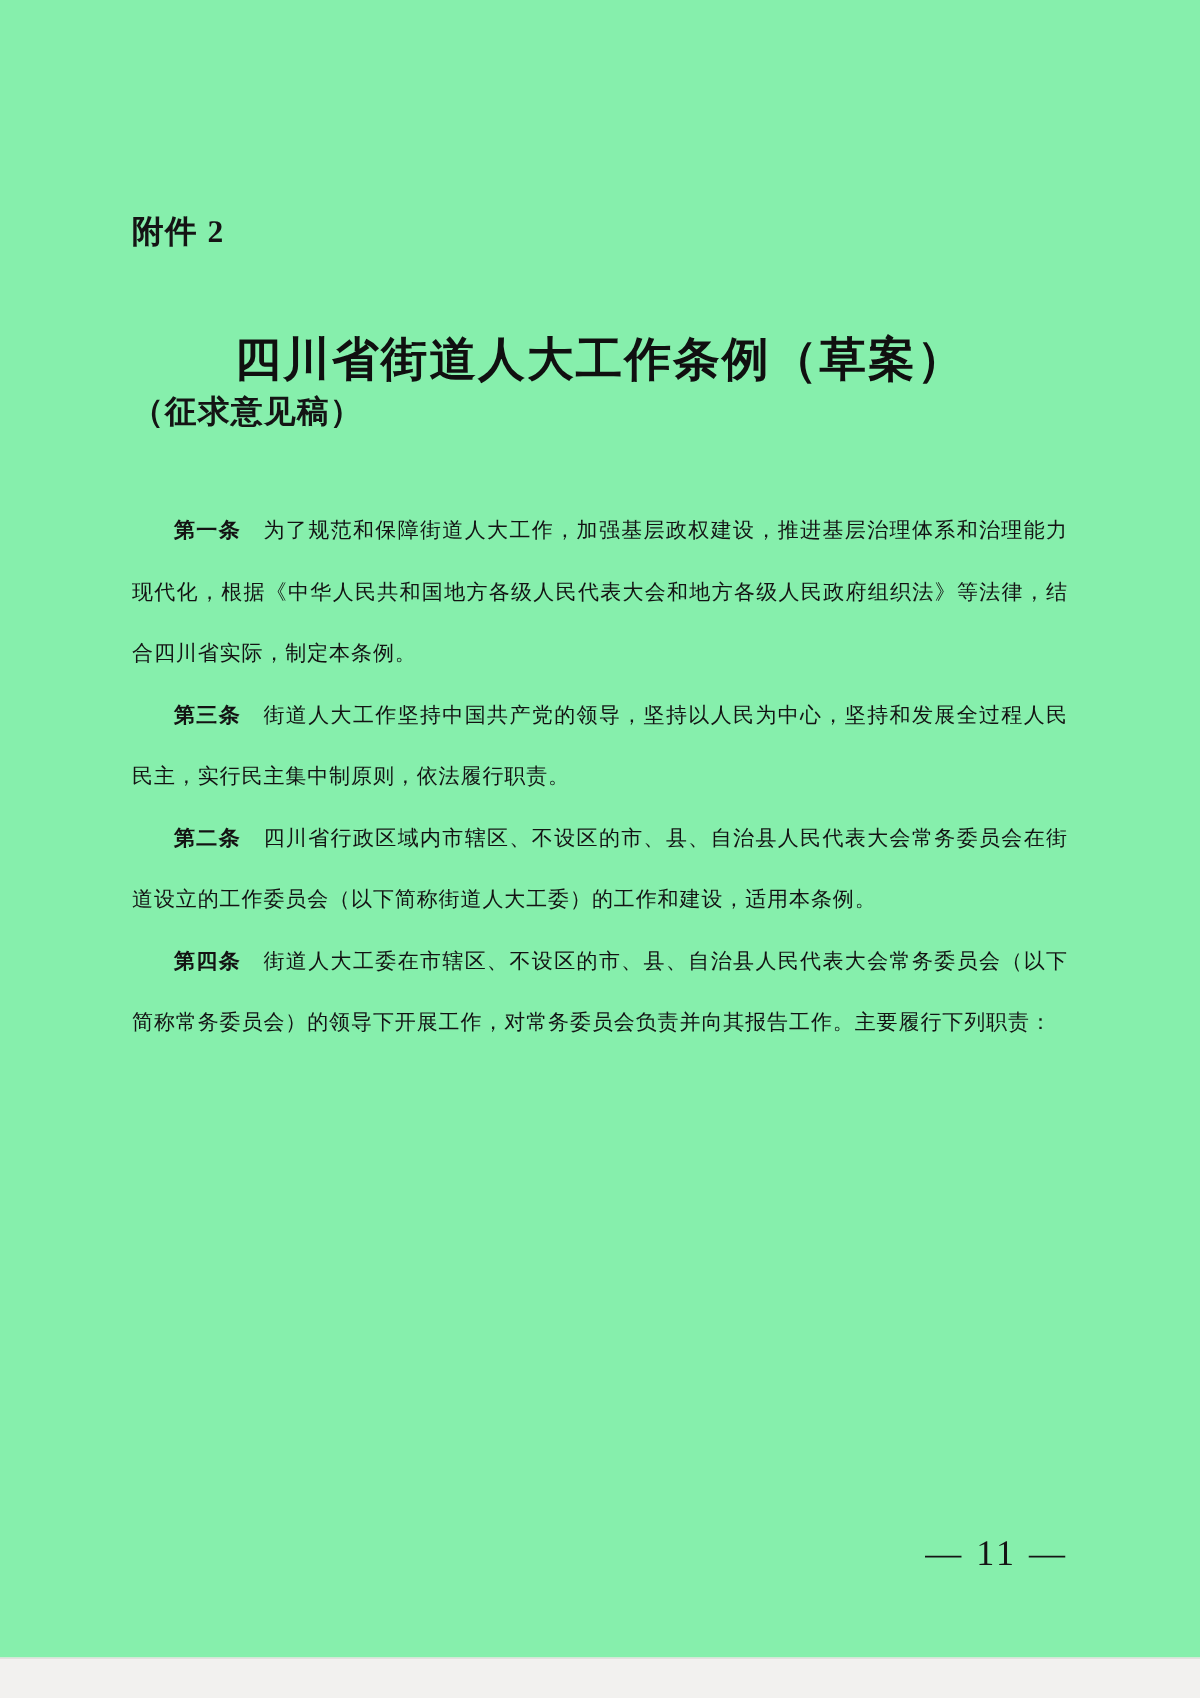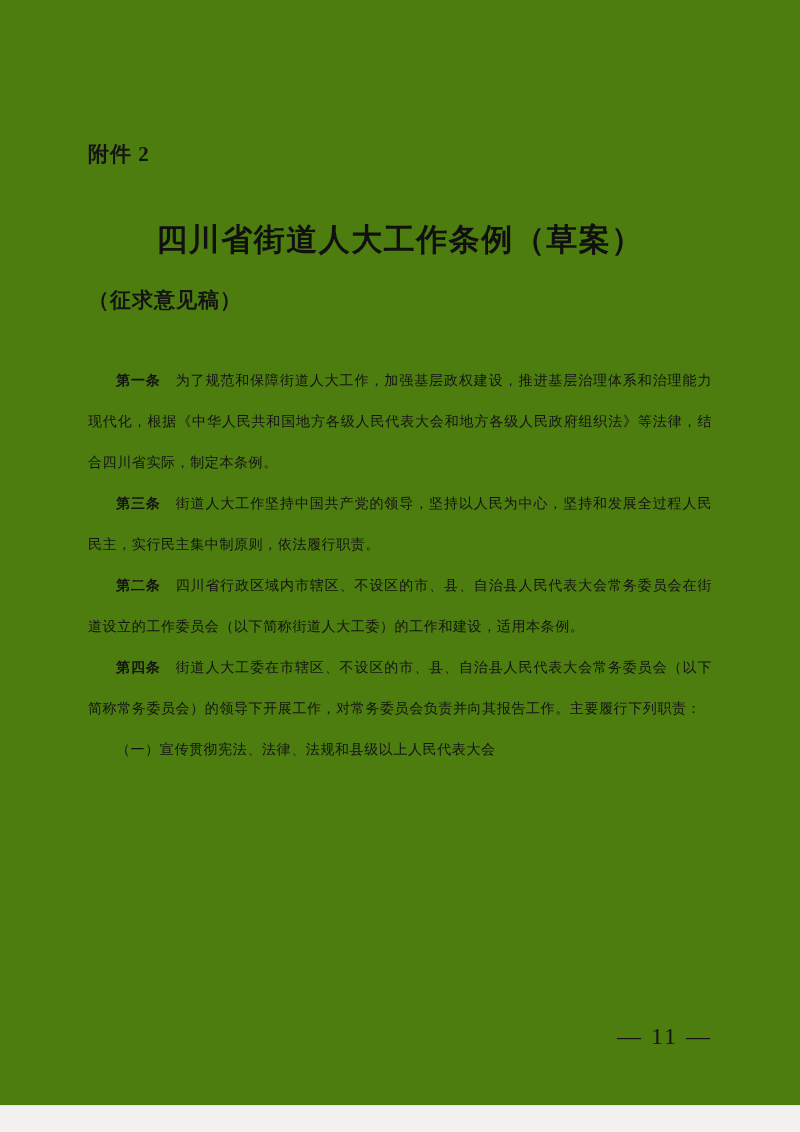--- a/index.html
+++ b/index.html
@@ -11,21 +11,21 @@
     width: 800px;
     height: 1132px;
     position: relative;
     font-family: "Liberation Serif", "DejaVu Serif", serif;
     color: #1b1b1b;
     overflow: hidden;
   }
   .page {
     position: absolute;
     inset: 0;
-    background: #4d7c0f;
+    background: #86efac;
   }
   .page-inner {
     position: absolute;
     left: 88px;
     top: 140px;
     width: 624px;
   }
   .attachment-label {
     font-size: 21px;
     font-weight: bold;
@@ -33,21 +33,20 @@
     margin-bottom: 52px;
     color: #141414;
   }
   .doc-title {
     text-align: center;
     font-size: 31px;
     font-weight: bold;
     letter-spacing: 1.5px;
     line-height: 1.3;
     color: #101010;
-    margin-bottom: 26px;
   }
   .doc-subtitle {
     text-align: left;
     font-size: 21px;
     font-weight: bold;
     letter-spacing: 1px;
     color: #141414;
     margin-bottom: 46px;
   }
   .body-text {
@@ -93,21 +92,20 @@
 
     <div class="doc-title">四川省街道人大工作条例（草案）</div>
 
     <div class="doc-subtitle">（征求意见稿）</div>
 
     <div class="body-text">
       <p class="para"><span class="article-no">第一条</span><span>　为了规范和保障街道人大工作，加强基层政权建设，推进基层治理体系和治理能力现代化，根据《中华人民共和国地方各级人民代表大会和地方各级人民政府组织法》等法律，结合四川省实际，制定本条例。</span></p>
       <p class="para"><span class="article-no">第三条</span><span>　街道人大工作坚持中国共产党的领导，坚持以人民为中心，坚持和发展全过程人民民主，实行民主集中制原则，依法履行职责。</span></p>
       <p class="para"><span class="article-no">第二条</span><span>　四川省行政区域内市辖区、不设区的市、县、自治县人民代表大会常务委员会在街道设立的工作委员会（以下简称街道人大工委）的工作和建设，适用本条例。</span></p>
       <p class="para"><span class="article-no">第四条</span><span>　街道人大工委在市辖区、不设区的市、县、自治县人民代表大会常务委员会（以下简称常务委员会）的领导下开展工作，对常务委员会负责并向其报告工作。主要履行下列职责：</span></p>
-      <p class="para"><span class="article-no"></span><span>（一）宣传贯彻宪法、法律、法规和县级以上人民代表大会</span></p>
     </div>
 
   </div>
 
   <div class="page-number">— 11 —</div>
 
   <div class="paper-edge"></div>
 </div>
 
 </body></html>

